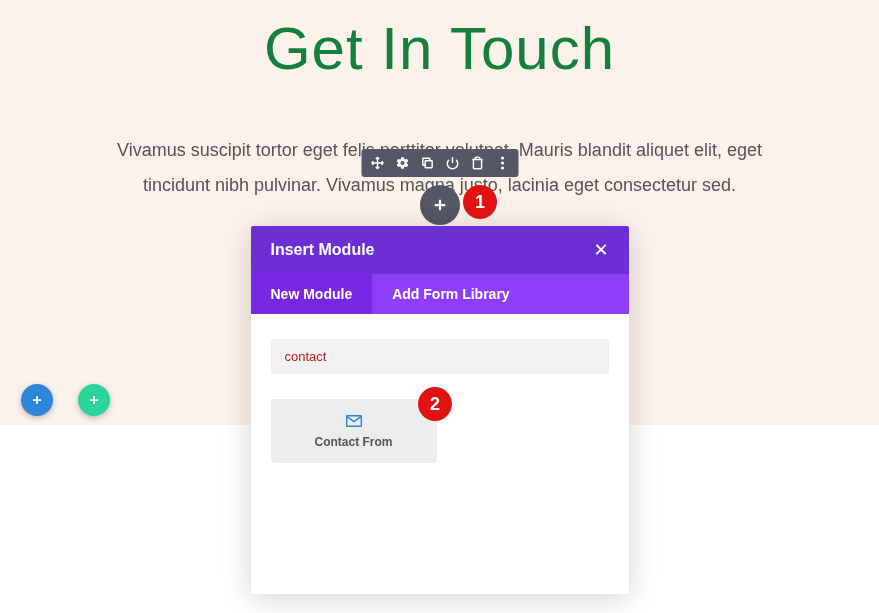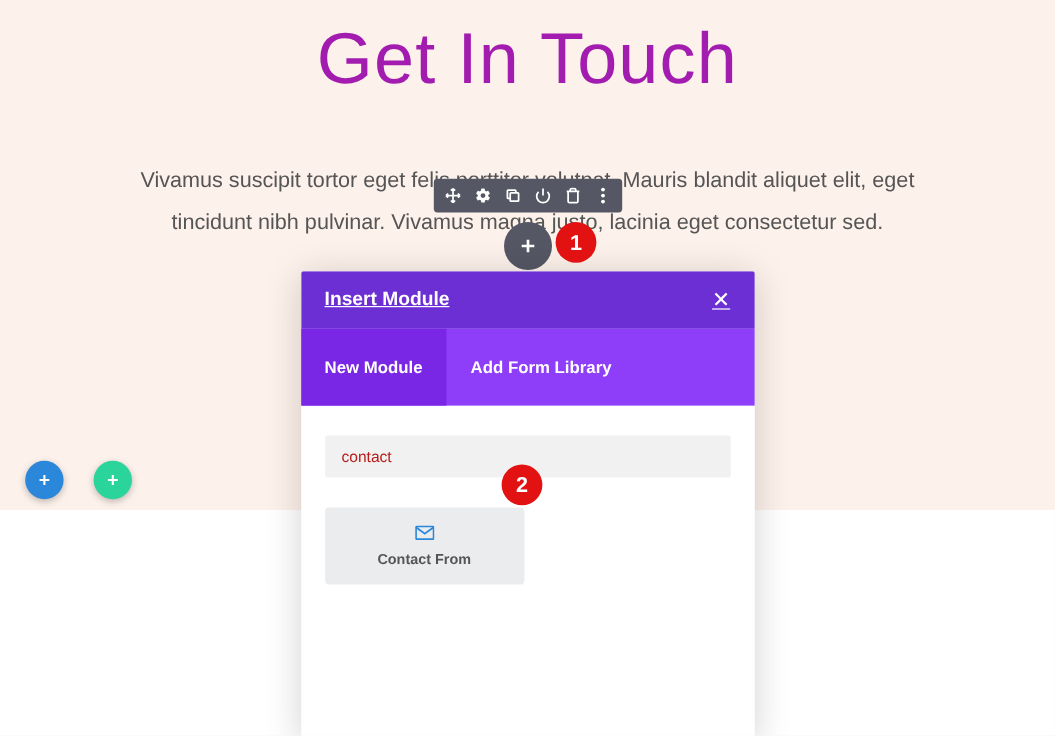--- a/index.html
+++ b/index.html
@@ -14,21 +14,21 @@
     .top-section {
       background: #fdf1eb;
       height: 425px;
       width: 100%;
       position: absolute;
       top: 0;
     }
     .page-title {
       font-size: 60px;
       font-weight: 300;
-      color: #a21caf;
+      color: #15803d;
       text-align: center;
       margin-top: 14px;
       letter-spacing: 1px;
     }
     .page-subtitle {
       font-size: 18px;
       color: #555;
       text-align: center;
       margin-top: 50px;
       line-height: 1.95;
@@ -102,34 +102,33 @@
     }
     .modal-header {
       background: #6b2fd4;
       color: #fff;
       padding: 15px 20px;
       display: flex;
       align-items: center;
       justify-content: space-between;
       font-size: 16px;
       font-weight: 600;
-      text-decoration: underline;
     }
     .modal-close {
       cursor: pointer;
       font-size: 18px;
       line-height: 1;
       font-weight: 400;
     }
     .modal-tabs {
       background: #8e3df9;
       display: flex;
     }
     .modal-tab {
-      padding: 24px 20px;
+      padding: 12px 20px;
       color: #fff;
       font-size: 14px;
       font-weight: 600;
       cursor: pointer;
     }
     .modal-tab.active {
       background: #7927e4;
     }
     .modal-body {
       padding: 25px 20px 20px;

